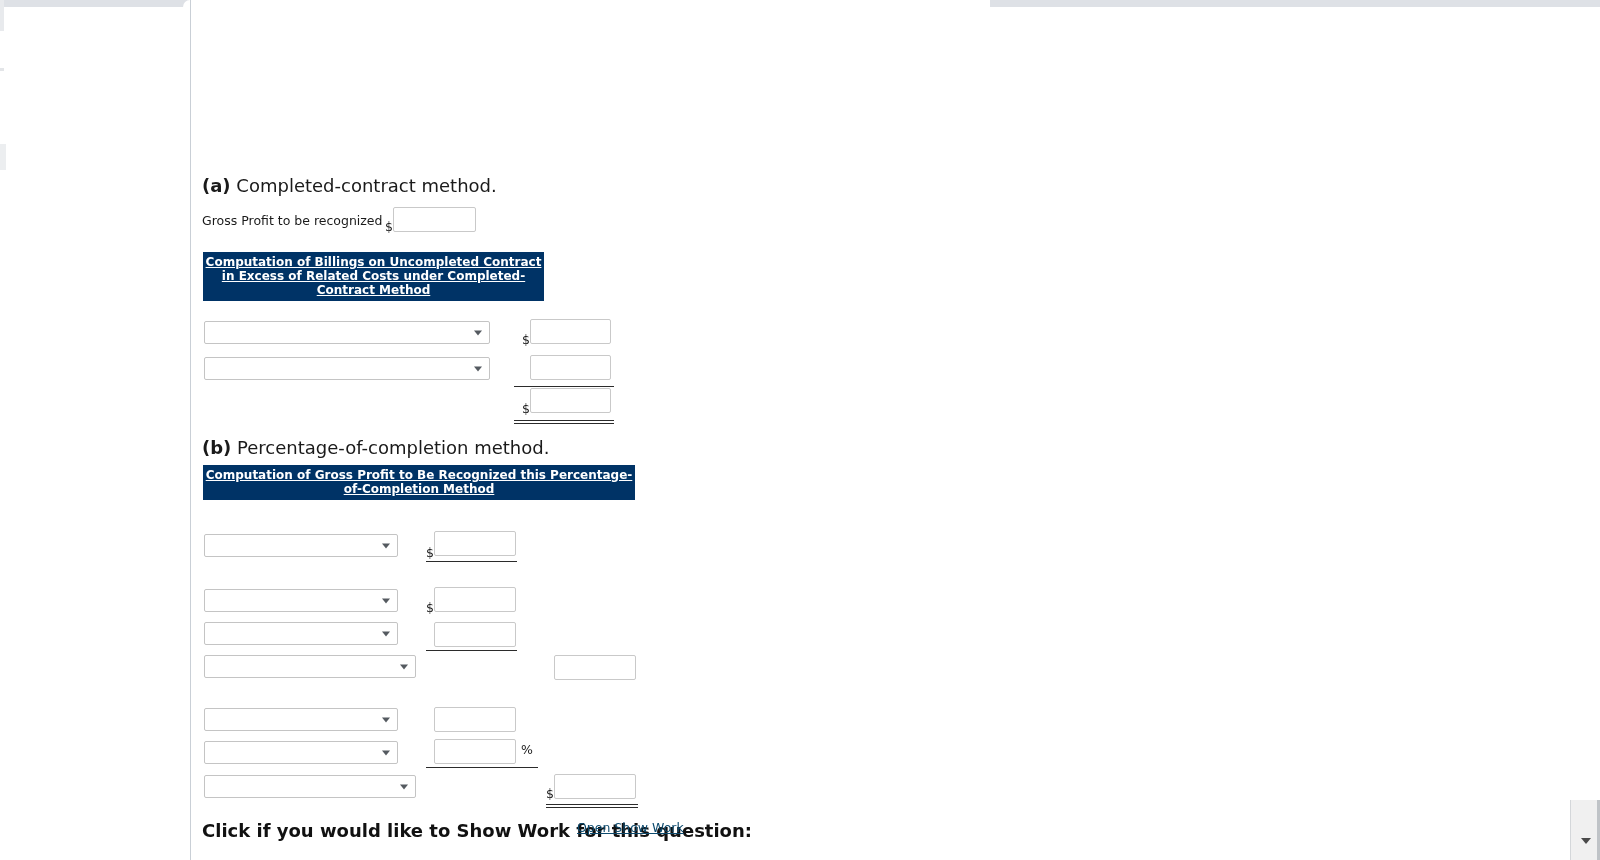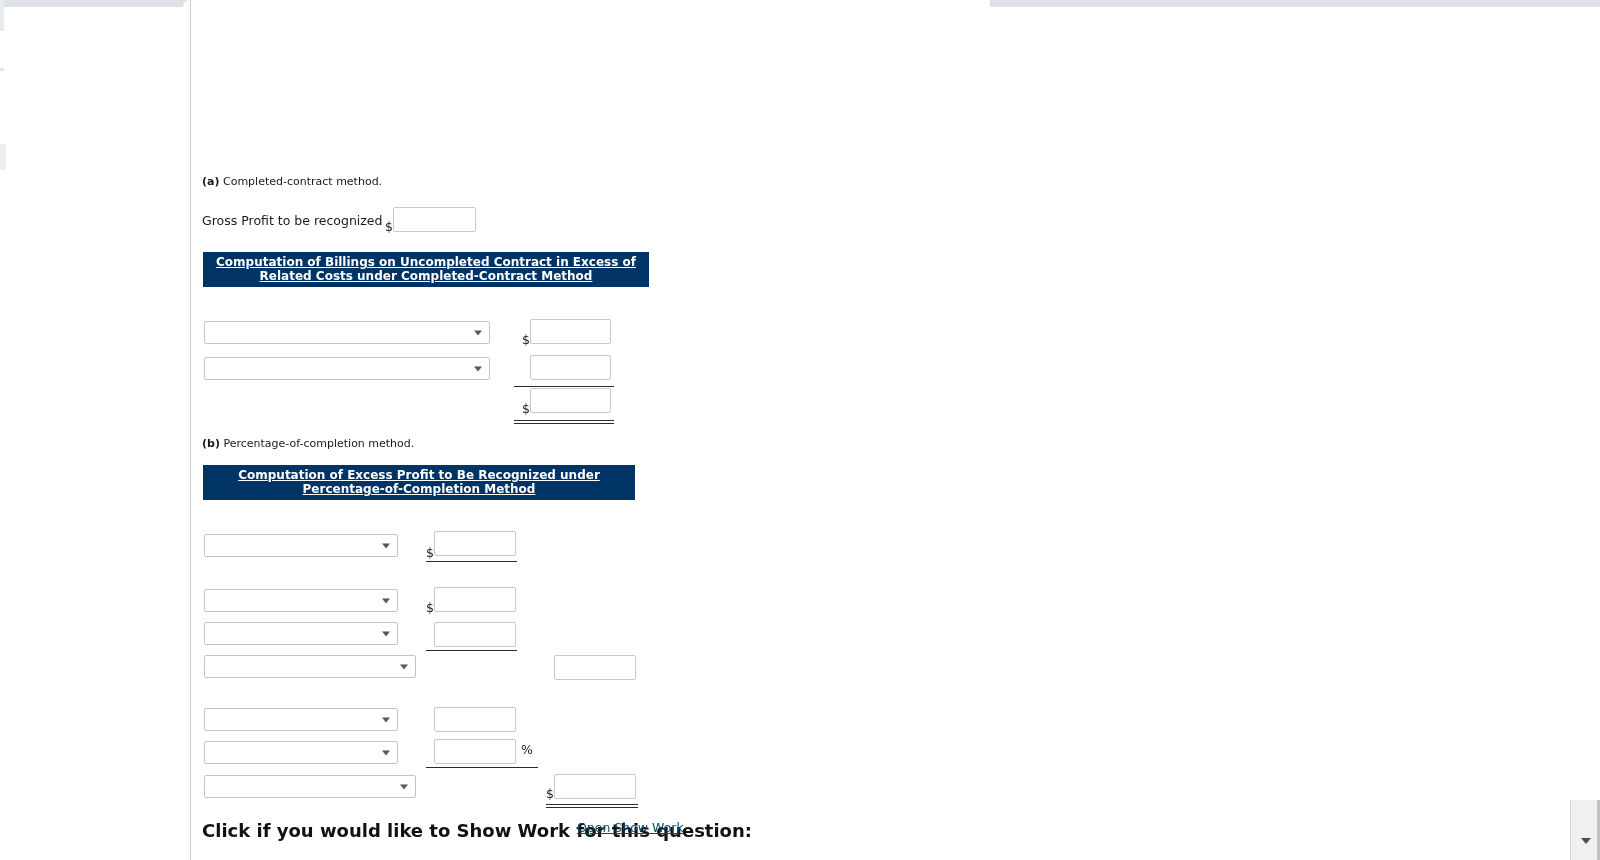--- a/index.html
+++ b/index.html
@@ -46,21 +46,21 @@
     position: absolute;
     left: 190px; top: 0;
     width: 800px; height: 860px;
     border-left: 1px solid #c9cfd6;
     background: #ffffff;
   }
   #content-inner { position: absolute; left: 11px; top: 0; width: 780px; }
 
   .part-label {
     position: absolute;
-    font-size: 11px; color: #1a1a1a; white-space: nowrap;
+    font-size: 18px; color: #1a1a1a; white-space: nowrap;
   }
   .part-label b { font-weight: bold; }
 
   .row-label {
     position: absolute;
     font-size: 12.5px; color: #1a1a1a; white-space: nowrap;
   }
 
   
   .banner {
@@ -180,21 +180,21 @@
 
     <div class="part-label" style="left:0px; top:175px;">
       <b>(a)</b>
       <span>Completed-contract method.</span>
     </div>
 
     <div class="row-label" style="left:0px; top:213px;">Gross Profit to be recognized</div>
     <div class="dollar" style="left:183px; top:219px;">$</div>
     <input class="txt" style="left: 191px; top: 207px; width: 83px;" value="">
 
-    <div class="banner" style="left:1px; top:252px; width:446px;">Computation of Billings on Uncompleted Contract in Excess of Related Costs under Completed-Contract Method</div>
+    <div class="banner" style="left:1px; top:252px; width:341px;">Computation of Billings on Uncompleted Contract in Excess of Related Costs under Completed-Contract Method</div>
 
     <div class="sel" style="left:2px; top:321px; width:286px;">
       <span class="seltext"></span>
       <span class="caret"></span>
     </div>
     <div class="dollar" style="left:320px; top:332px;">$</div>
     <input class="txt" style="left: 328px; top: 319px; width: 81px;" value="">
 
     <div class="sel" style="left:2px; top:357px; width:286px;">
       <span class="seltext"></span>
@@ -206,21 +206,21 @@
 
     <div class="dollar" style="left:320px; top:401px;">$</div>
     <input class="txt" style="left: 328px; top: 388px; width: 81px;" value="">
     <div class="rule-double" style="left:312px; top:420px; width:100px;"></div>
 
     <div class="part-label" style="left:0px; top:437px;text-align:right;">
       <b>(b)</b>
       <span>Percentage-of-completion method.</span>
     </div>
 
-    <div class="banner" style="left:1px; top:465px; width:432px;">Computation of Excess Profit to Be Recognized under Percentage-of-Completion Method</div>
+    <div class="banner" style="left:1px; top:465px; width:432px;">Computation of Gross Profit to Be Recognized this Percentage-of-Completion Method</div>
 
     <div class="sel" style="left:2px; top:534px; width:194px;">
       <span class="seltext"></span>
       <span class="caret"></span>
     </div>
     <div class="dollar" style="left:224px; top:545px;">$</div>
     <input class="txt" style="left: 232px; top: 531px; width: 82px;" value="">
     <div class="rule-single" style="left:224px; top:561px; width:91px;"></div>
 
     <div class="sel" style="left:2px; top:589px; width:194px;">

